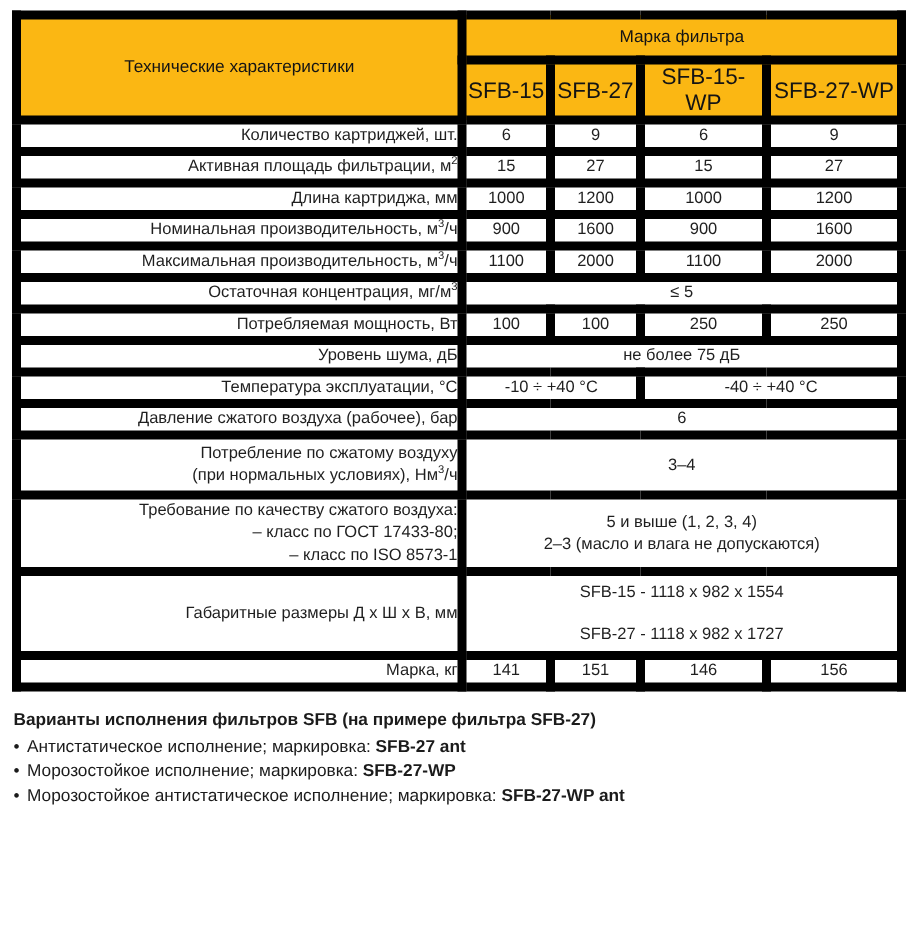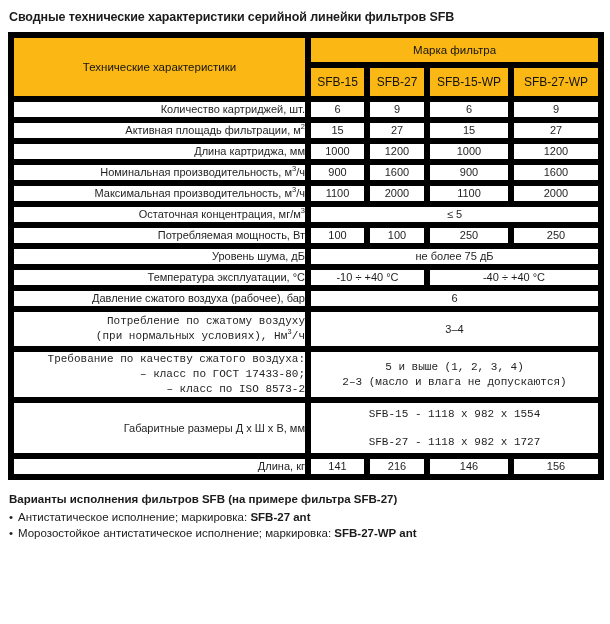--- a/index.html
+++ b/index.html
@@ -53,41 +53,41 @@
   }
   .hdr-param {
     height: 53px;
     padding: 0 6px;
   }
   .hdr-brand {
     height: 24px;
   }
   .hdr-sub {
     height: 28px;
-    font-size: 12px;
+    font-size: 15px;
   }
   td.param {
     text-align: right;
     padding: 6px 8px 6px 9px;
     line-height: 15px;
   }
   td.val {
     text-align: center;
     padding: 6px 3px;
     line-height: 15px;
   }
   .r-tall { height: 40px; }
   .r-dims { height: 56px; }
   .r-req  { height: 42px; margin-top: 35px; }
   sup {
     font-size: 7.5px;
     vertical-align: super;
     line-height: 0;
   }
-  .dims-line { display: block; font-family: Liberation Mono, monospace; }
+  .dims-line { display: block; }
   .dims-gap { display: block; height: 13px; }
   .notes {
     margin: 11px 0 12px 9px;
     font-size: 11.5px;
     line-height: 16.5px;
     color: #1b1b1b;
   }
   .notes-title {
     font-weight: bold;
     margin-bottom: 1px;
@@ -99,21 +99,20 @@
     display: inline-block;
     width: 9px;
   }
   .note-item b { font-weight: bold; }
 </style>
 </head>
 <body>
 
 <div class="page">
 
-  <div class="doc-title">Сводные технические характеристики серийной линейки фильтров SFB</div>
 
   <table class="spec">
     <colgroup>
       <col style="width:297px">
       <col style="width:59px">
       <col style="width:60px">
       <col style="width:84px">
       <col style="width:90px">
     </colgroup>
     <thead>
@@ -204,55 +203,58 @@
           <span class="dims-line">Потребление по сжатому воздуху</span>
           <span class="dims-line"><span>(при нормальных условиях), Нм</span><sup>3</sup><span>/ч</span></span>
         </td>
         <td class="val" colspan="4">3–4</td>
       </tr>
 
       <tr class="r-req">
         <td class="param">
           <span class="dims-line">Требование по качеству сжатого воздуха:</span>
           <span class="dims-line">– класс по ГОСТ 17433-80;</span>
-          <span class="dims-line">– класс по ISO 8573-2</span>
+          <span class="dims-line">– класс по ISO 8573-1</span>
         </td>
         <td class="val" colspan="4">
           <span class="dims-line">5 и выше (1, 2, 3, 4)</span>
           <span class="dims-line">2–3 (масло и влага не допускаются)</span>
         </td>
       </tr>
 
       <tr class="r-dims">
         <td class="param"><span>Габаритные размеры Д х Ш х В, мм</span></td>
         <td class="val" colspan="4">
           <span class="dims-line">SFB-15 - 1118 x 982 x 1554</span>
           <span class="dims-gap"></span>
           <span class="dims-line">SFB-27 - 1118 x 982 x 1727</span>
         </td>
       </tr>
 
       <tr>
-        <td class="param"><span>Длина, кг</span></td>
+        <td class="param"><span>Марка, кг</span></td>
         <td class="val">141</td>
-        <td class="val">216</td>
+        <td class="val">151</td>
         <td class="val">146</td>
         <td class="val">156</td>
       </tr>
 
     </tbody>
   </table>
 
   <div class="notes">
     <div class="notes-title">Варианты исполнения фильтров SFB (на примере фильтра SFB-27)</div>
 
 
     <div class="note-item">
       <span class="bullet">•</span><span>Антистатическое исполнение; маркировка: </span><b>SFB-27 ant</b>
     </div>
 
+    <div class="note-item">
+      <span class="bullet">•</span><span>Морозостойкое исполнение; маркировка: </span><b>SFB-27-WP</b>
+    </div>
 
     <div class="note-item">
       <span class="bullet">•</span><span>Морозостойкое антистатическое исполнение; маркировка: </span><b>SFB-27-WP ant</b>
     </div>
   </div>
 
 </div>
 
 </body></html>

